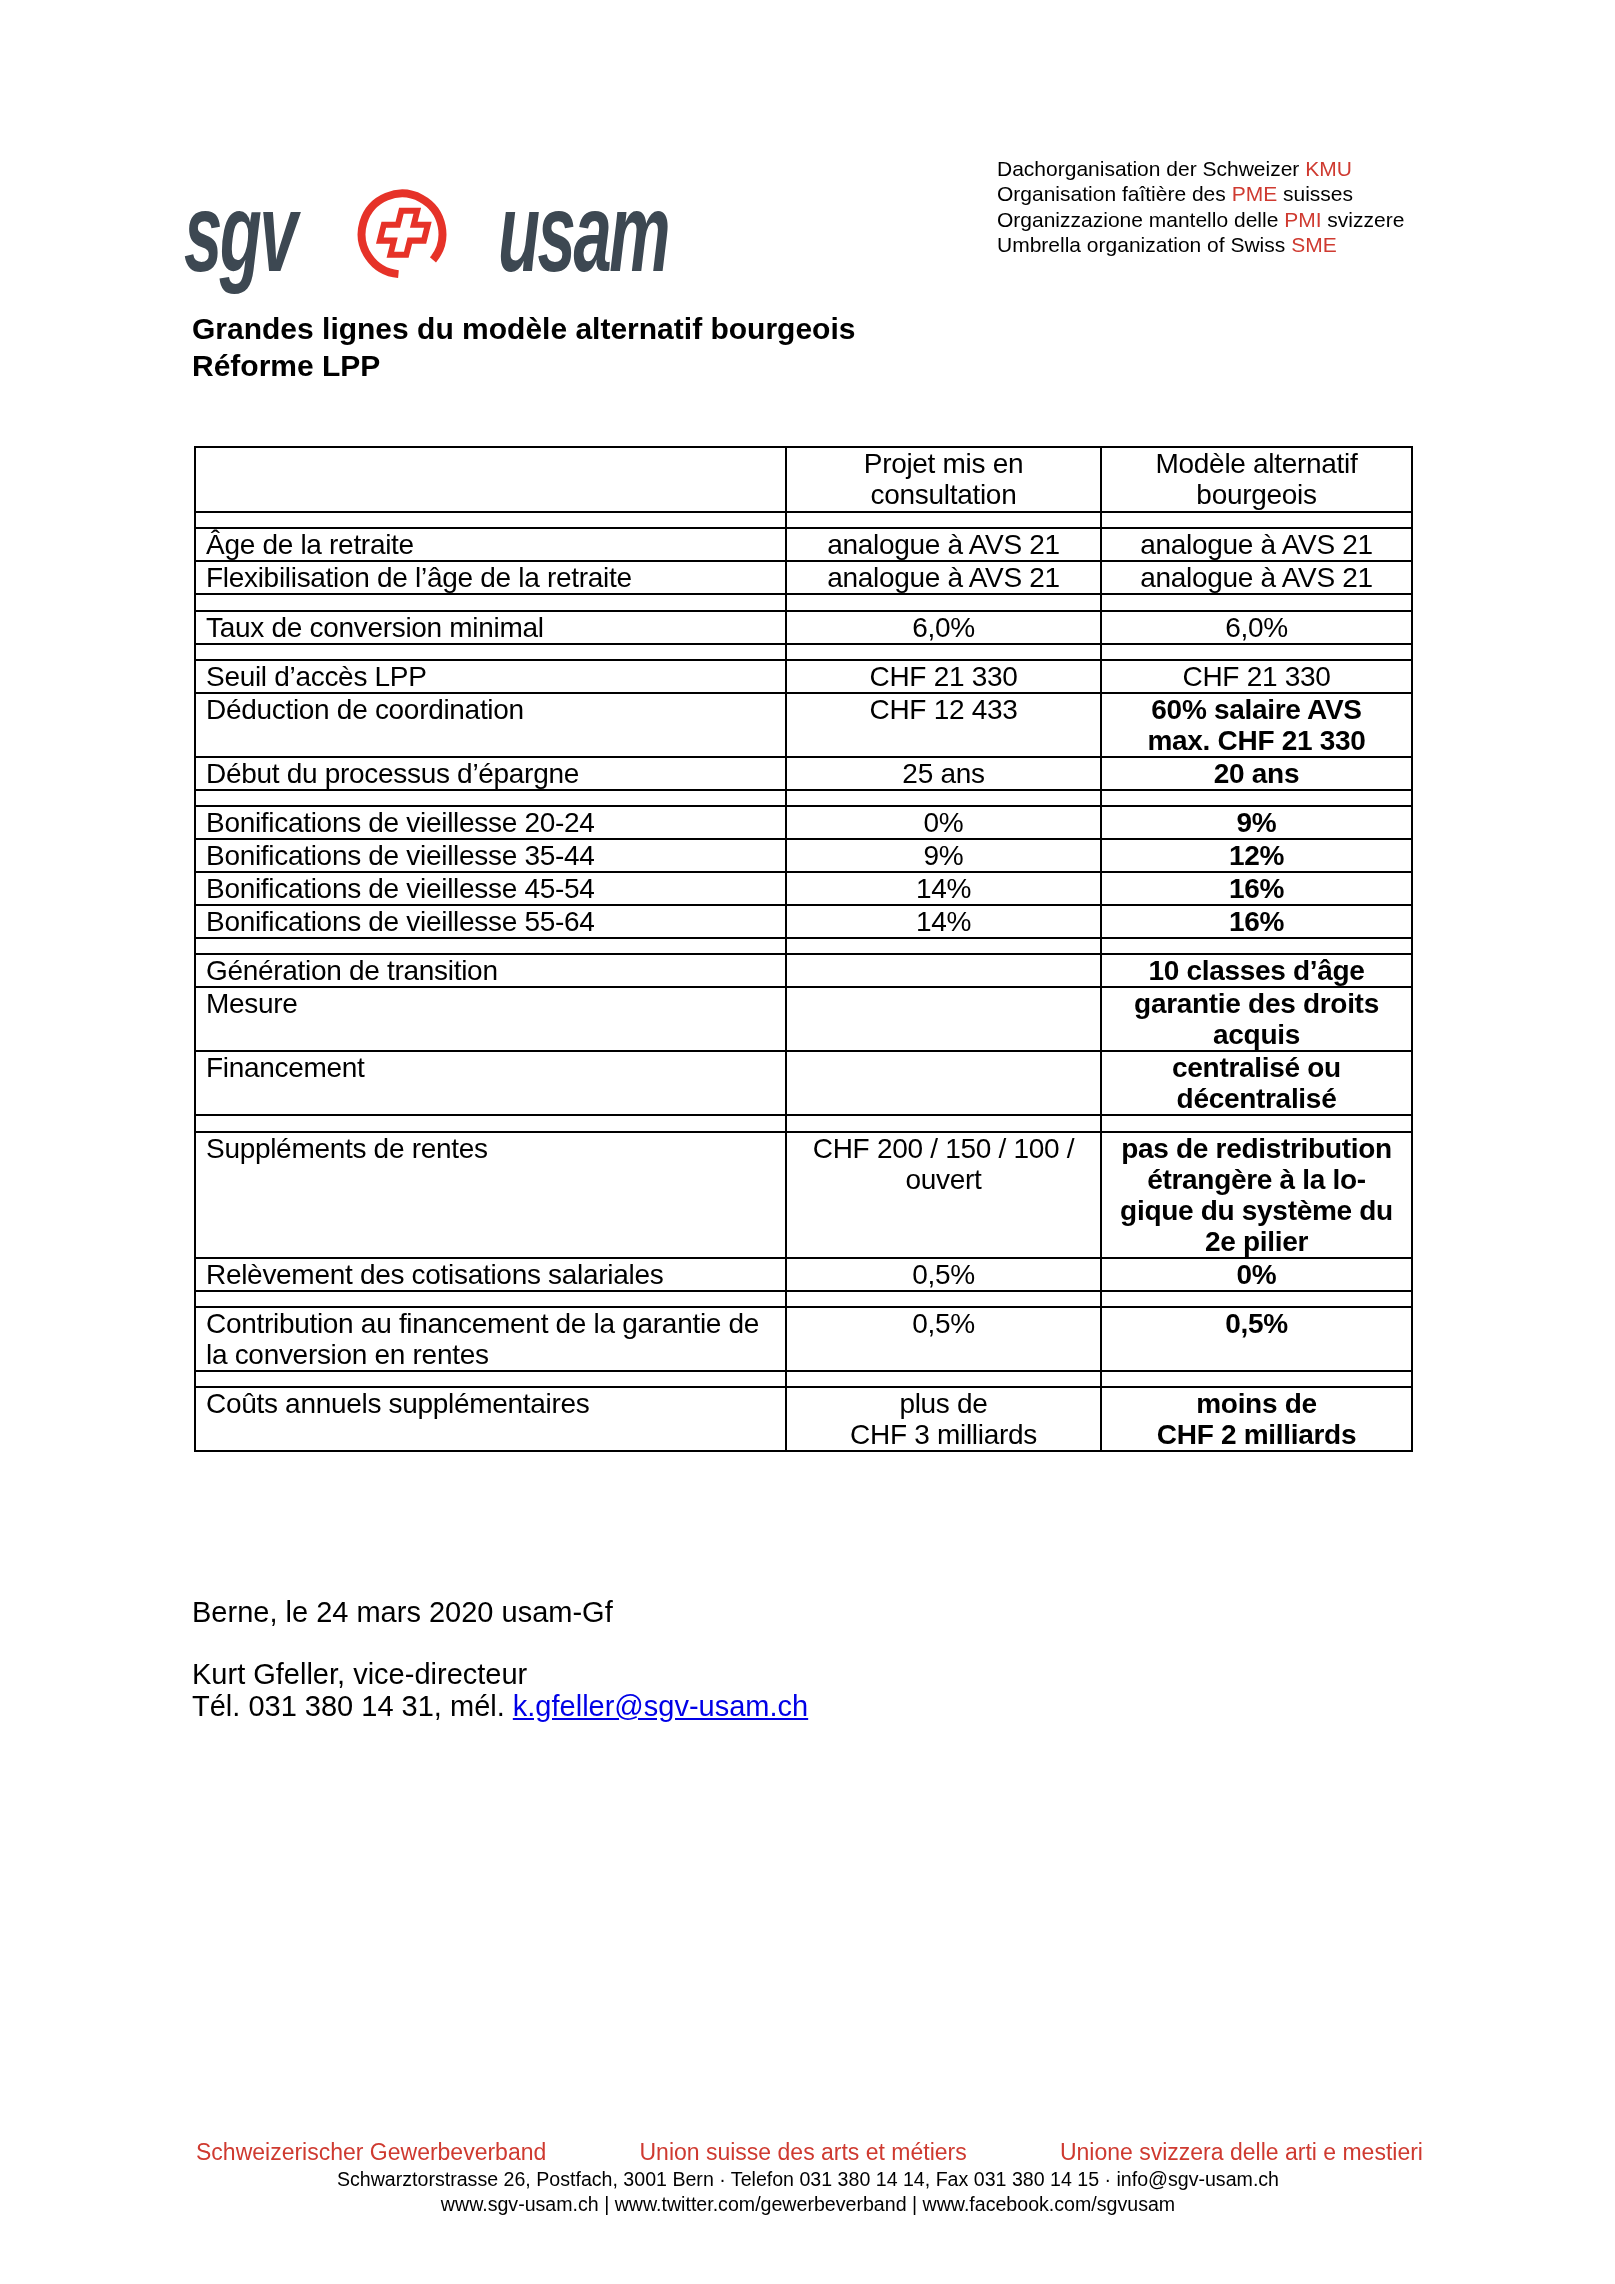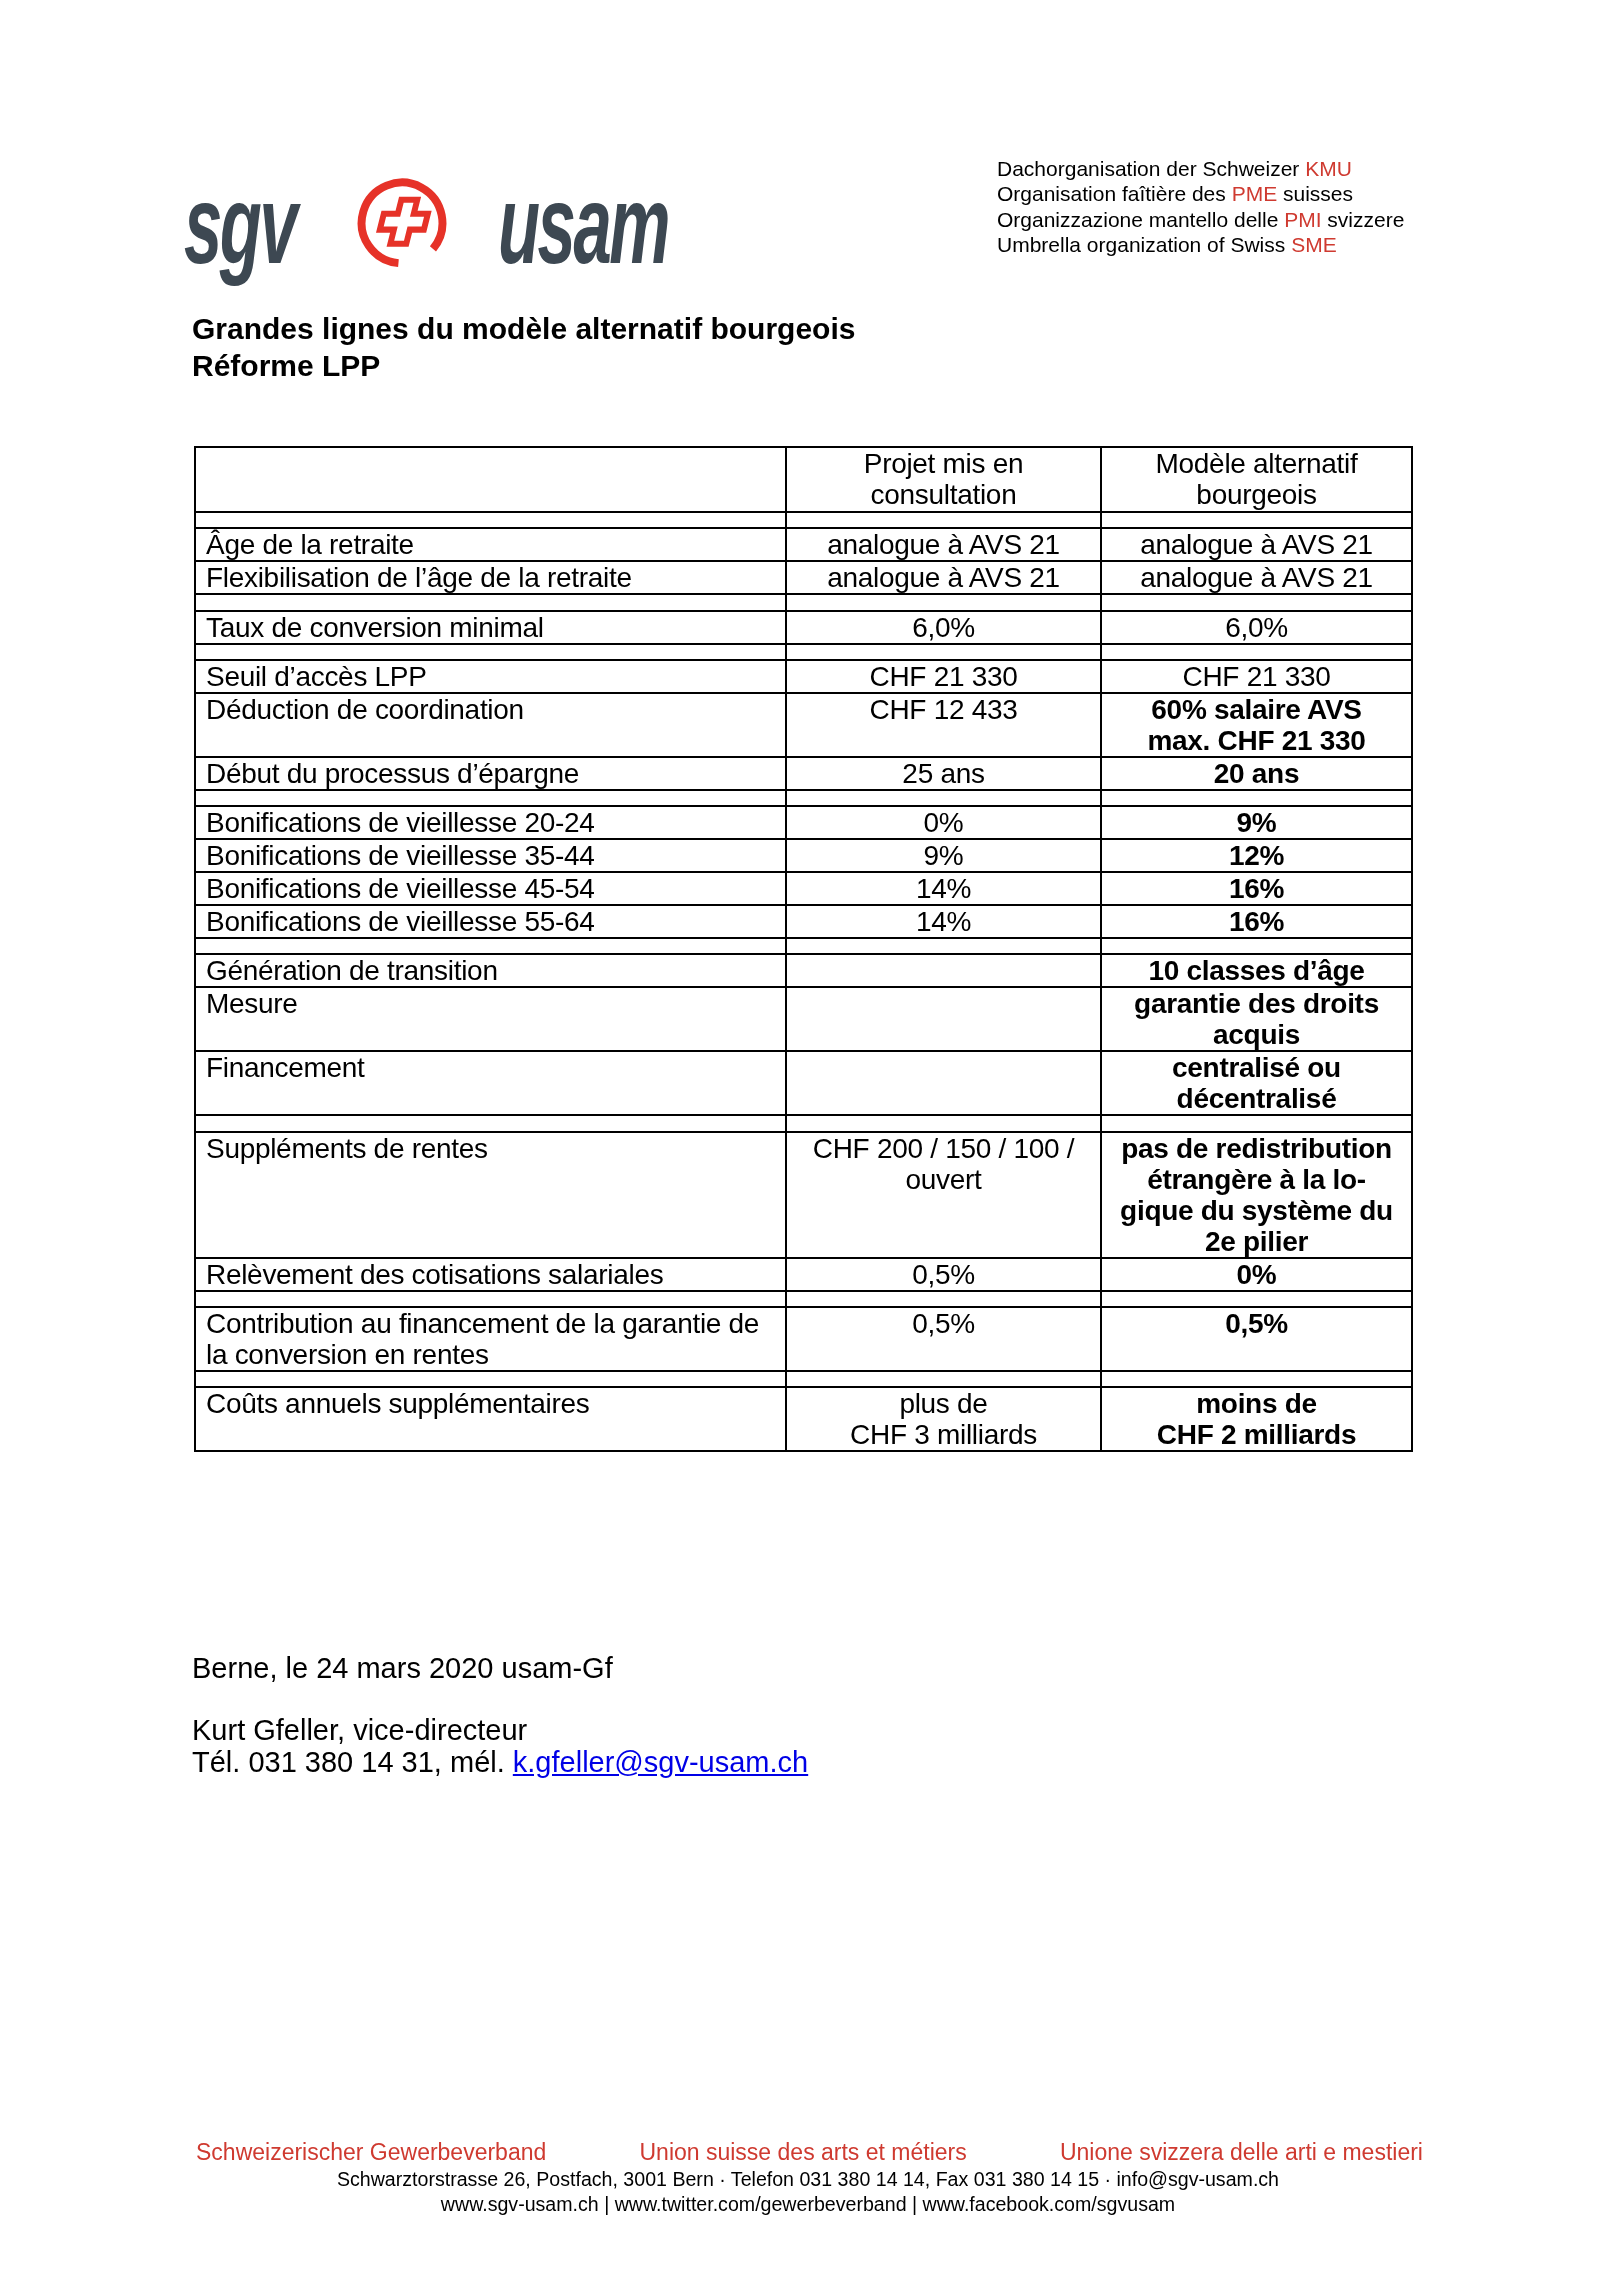--- a/index.html
+++ b/index.html
@@ -1,21 +1,21 @@
 <!DOCTYPE html>
 <html style="--accent-red: #cf3a30; --logo-gray: #3d4852; --link-blue: #0000e6;font-size:10.4px"><head>
 <meta charset="utf-8">
 <style>
   html,body{margin:0;padding:0;background:#ffffff;}
   .page{
     position:relative;width:1616px;height:2284px;background:#ffffff;
     font-family:"Liberation Sans",sans-serif;color:#000;overflow:hidden;
   }
   
-  .logo{position:absolute;left:184px;top:162px;height:127px;display:flex;align-items:center;gap:44px;}
+  .logo{position:absolute;left:184px;top:162px;height:127px;display:flex;align-items:flex-end;gap:44px;}
   .logo .word{
     font-size:111px;line-height:1;font-style:italic;font-weight:600;
     letter-spacing:-3.9px;color:var(--logo-gray);display:inline-block;
     transform:scaleX(0.62);transform-origin:0 50%;white-space:nowrap;
   }
   .logo .word.sgv{margin-right:-55px;}
   .logo .word.usam{margin-left:3.9px;}
   .logo svg{display:block;}
   
   .org{position:absolute;left:997px;top:156px;font-size:21px;line-height:25.4px;}
@@ -34,21 +34,21 @@
   }
   .cmp-table{border:2.6px solid #000;}
   .cmp-table td.c1{text-align:left;padding:0 0 0 10px;}
   .cmp-table td.c2,.cmp-table td.c3{text-align:center;}
   .cmp-table thead td{font-weight:normal;height:63px;}
   .cmp-table tr.data td{height:31px;}
   .cmp-table tr.spacer td{height:14.3px;line-height:14.3px;}
   .cmp-table .multi{white-space:pre-line;}
   .cmp-table .b{font-weight:bold;}
   
-  .closing{position:absolute;left:192px;top:1652px;font-size:29px;line-height:32px;}
+  .closing{position:absolute;left:192px;top:1596px;font-size:29px;line-height:32px;}
   .closing .gap{height:30px;}
   .email-link{color:var(--link-blue);text-decoration:underline;}
   
   .footer-red{
     position:absolute;left:196px;top:2141px;width:1227px;
     display:flex;justify-content:space-between;
     color:var(--accent-red);font-size:23px;line-height:22px;
   }
   .footer-line{position:absolute;left:0;top:2168px;width:1616px;text-align:center;font-size:19.6px;line-height:22px;}
   .footer-line.web{top:2193px;}

